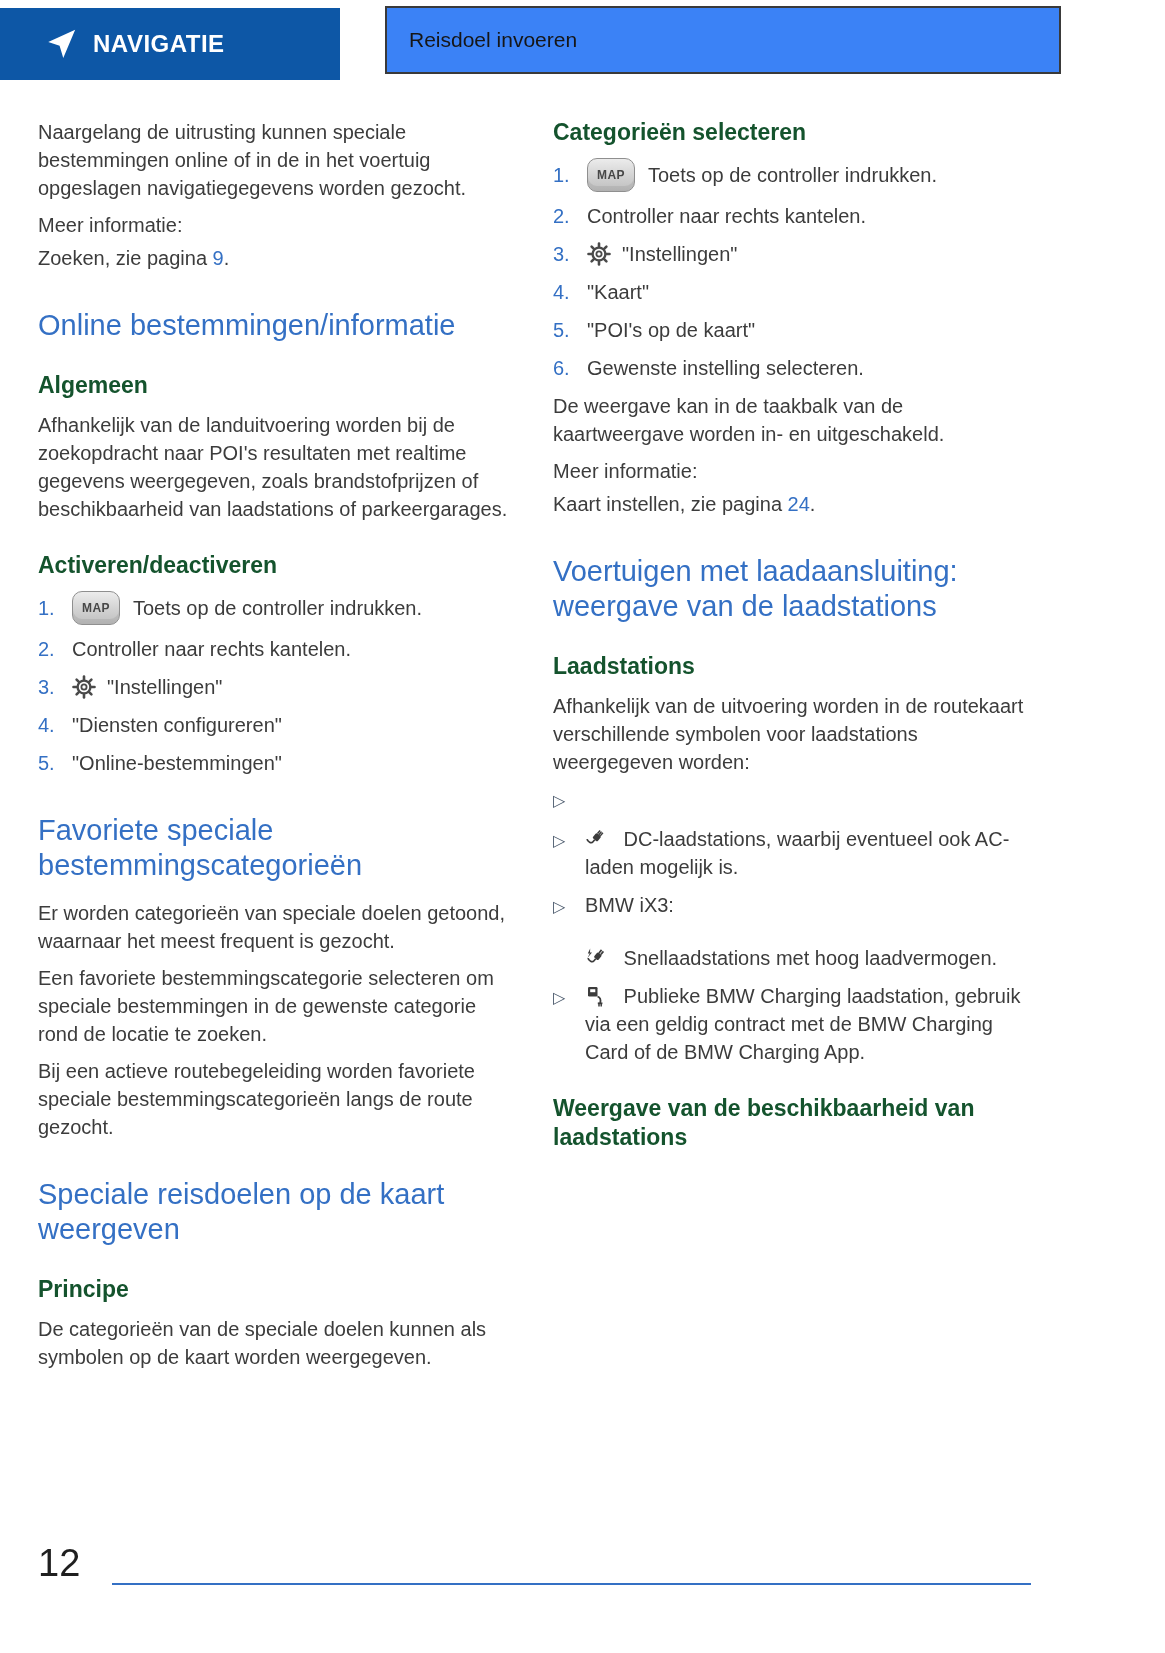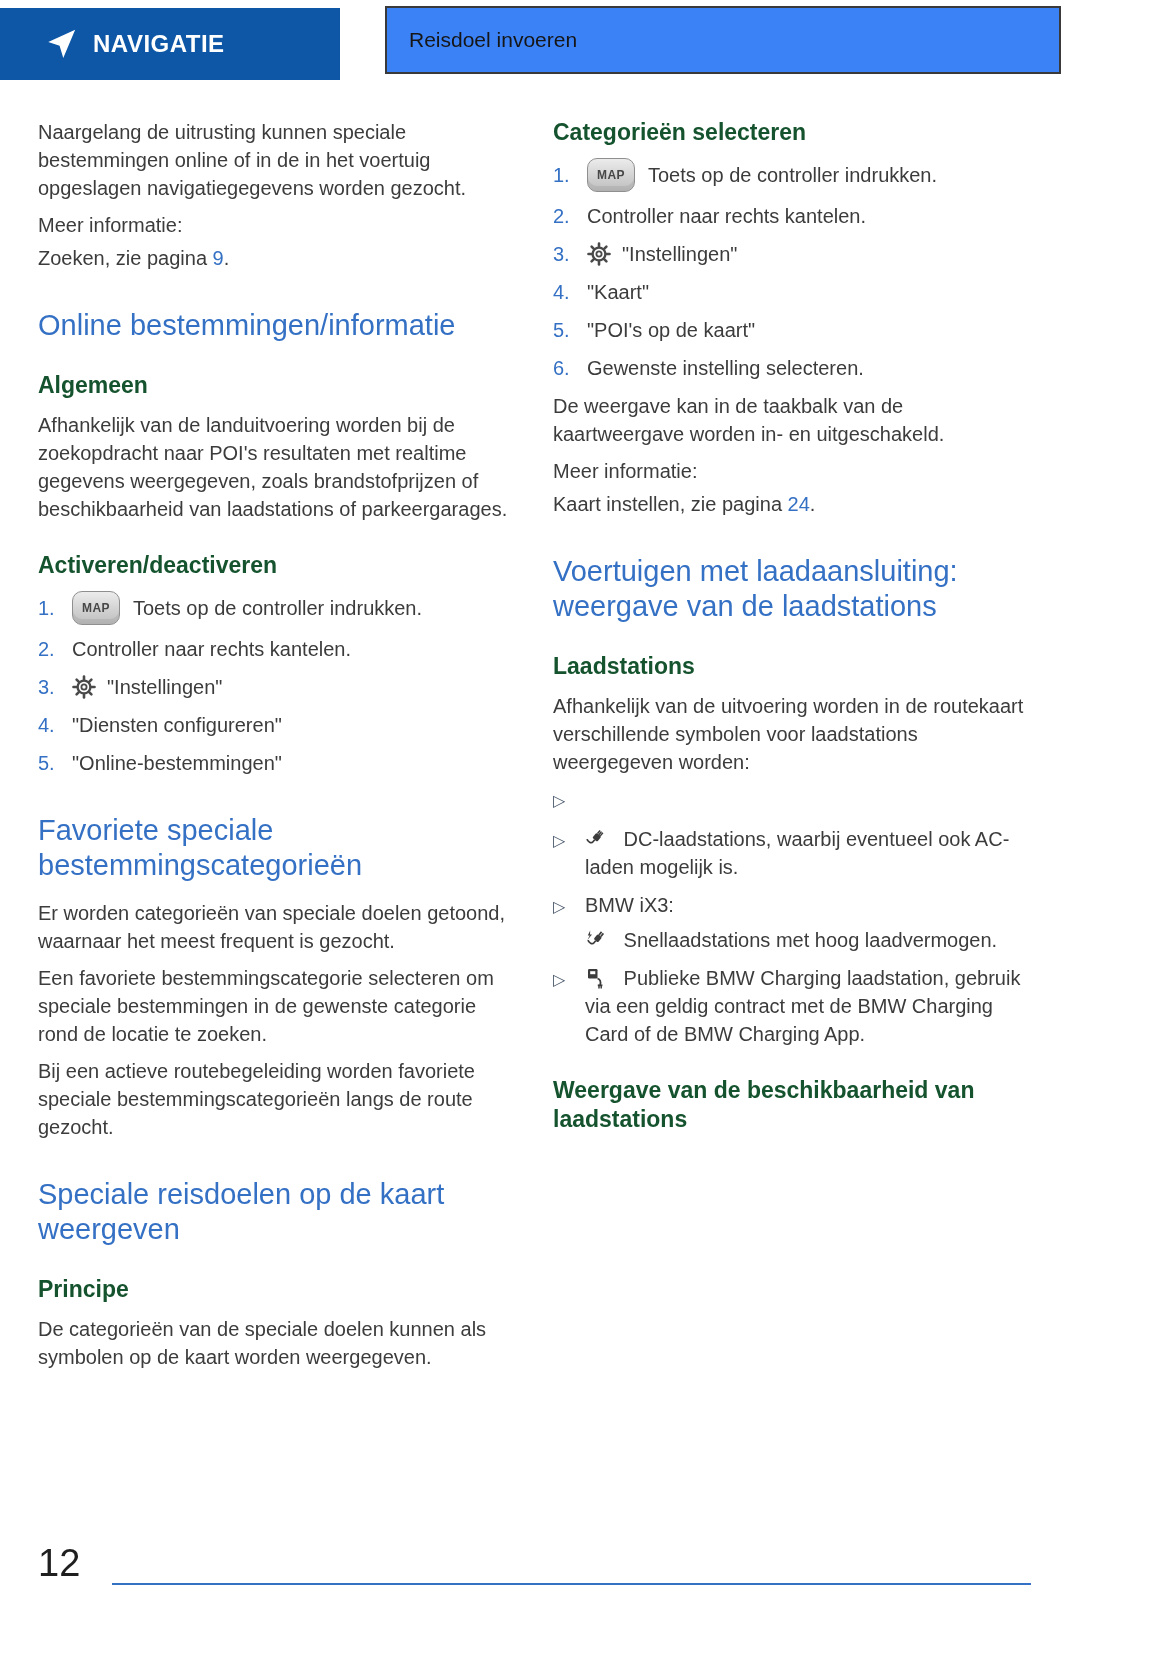--- a/index.html
+++ b/index.html
@@ -51,21 +51,21 @@
   .gear-ic{display:inline-flex;width:24px;height:24px;margin-right:11px;color:#4a4a4a;}
   
   .bl{margin:2px 0 4px;}
   .bli{display:flex;align-items:flex-start;margin-bottom:10px;font-size:20px;line-height:28px;}
   .bmark{flex:none;width:32px;color:#49586b;font-size:16px;padding-top:2px;}
   .bcontent{flex:1;}
   .cicon{
     display:inline-block;width:24px;height:24px;vertical-align:-5px;
     margin-right:9px;color:#3c3c3c;
   }
-  .bsub{margin-top:7px;}
+  .bsub{margin-top:25px;}
   
   .page-num{position:absolute;left:38px;top:1542px;font-size:38px;color:#1f1f1f;}
   .footer-rule{position:absolute;left:112px;top:1583px;width:919px;border-top:2px solid #3470c4;}
 </style>
 </head>
 <body>
 
 <div class="chapter-box">
   <span class="nav-arrow">
     <svg viewBox="0 0 24 24" width="34" height="34">

